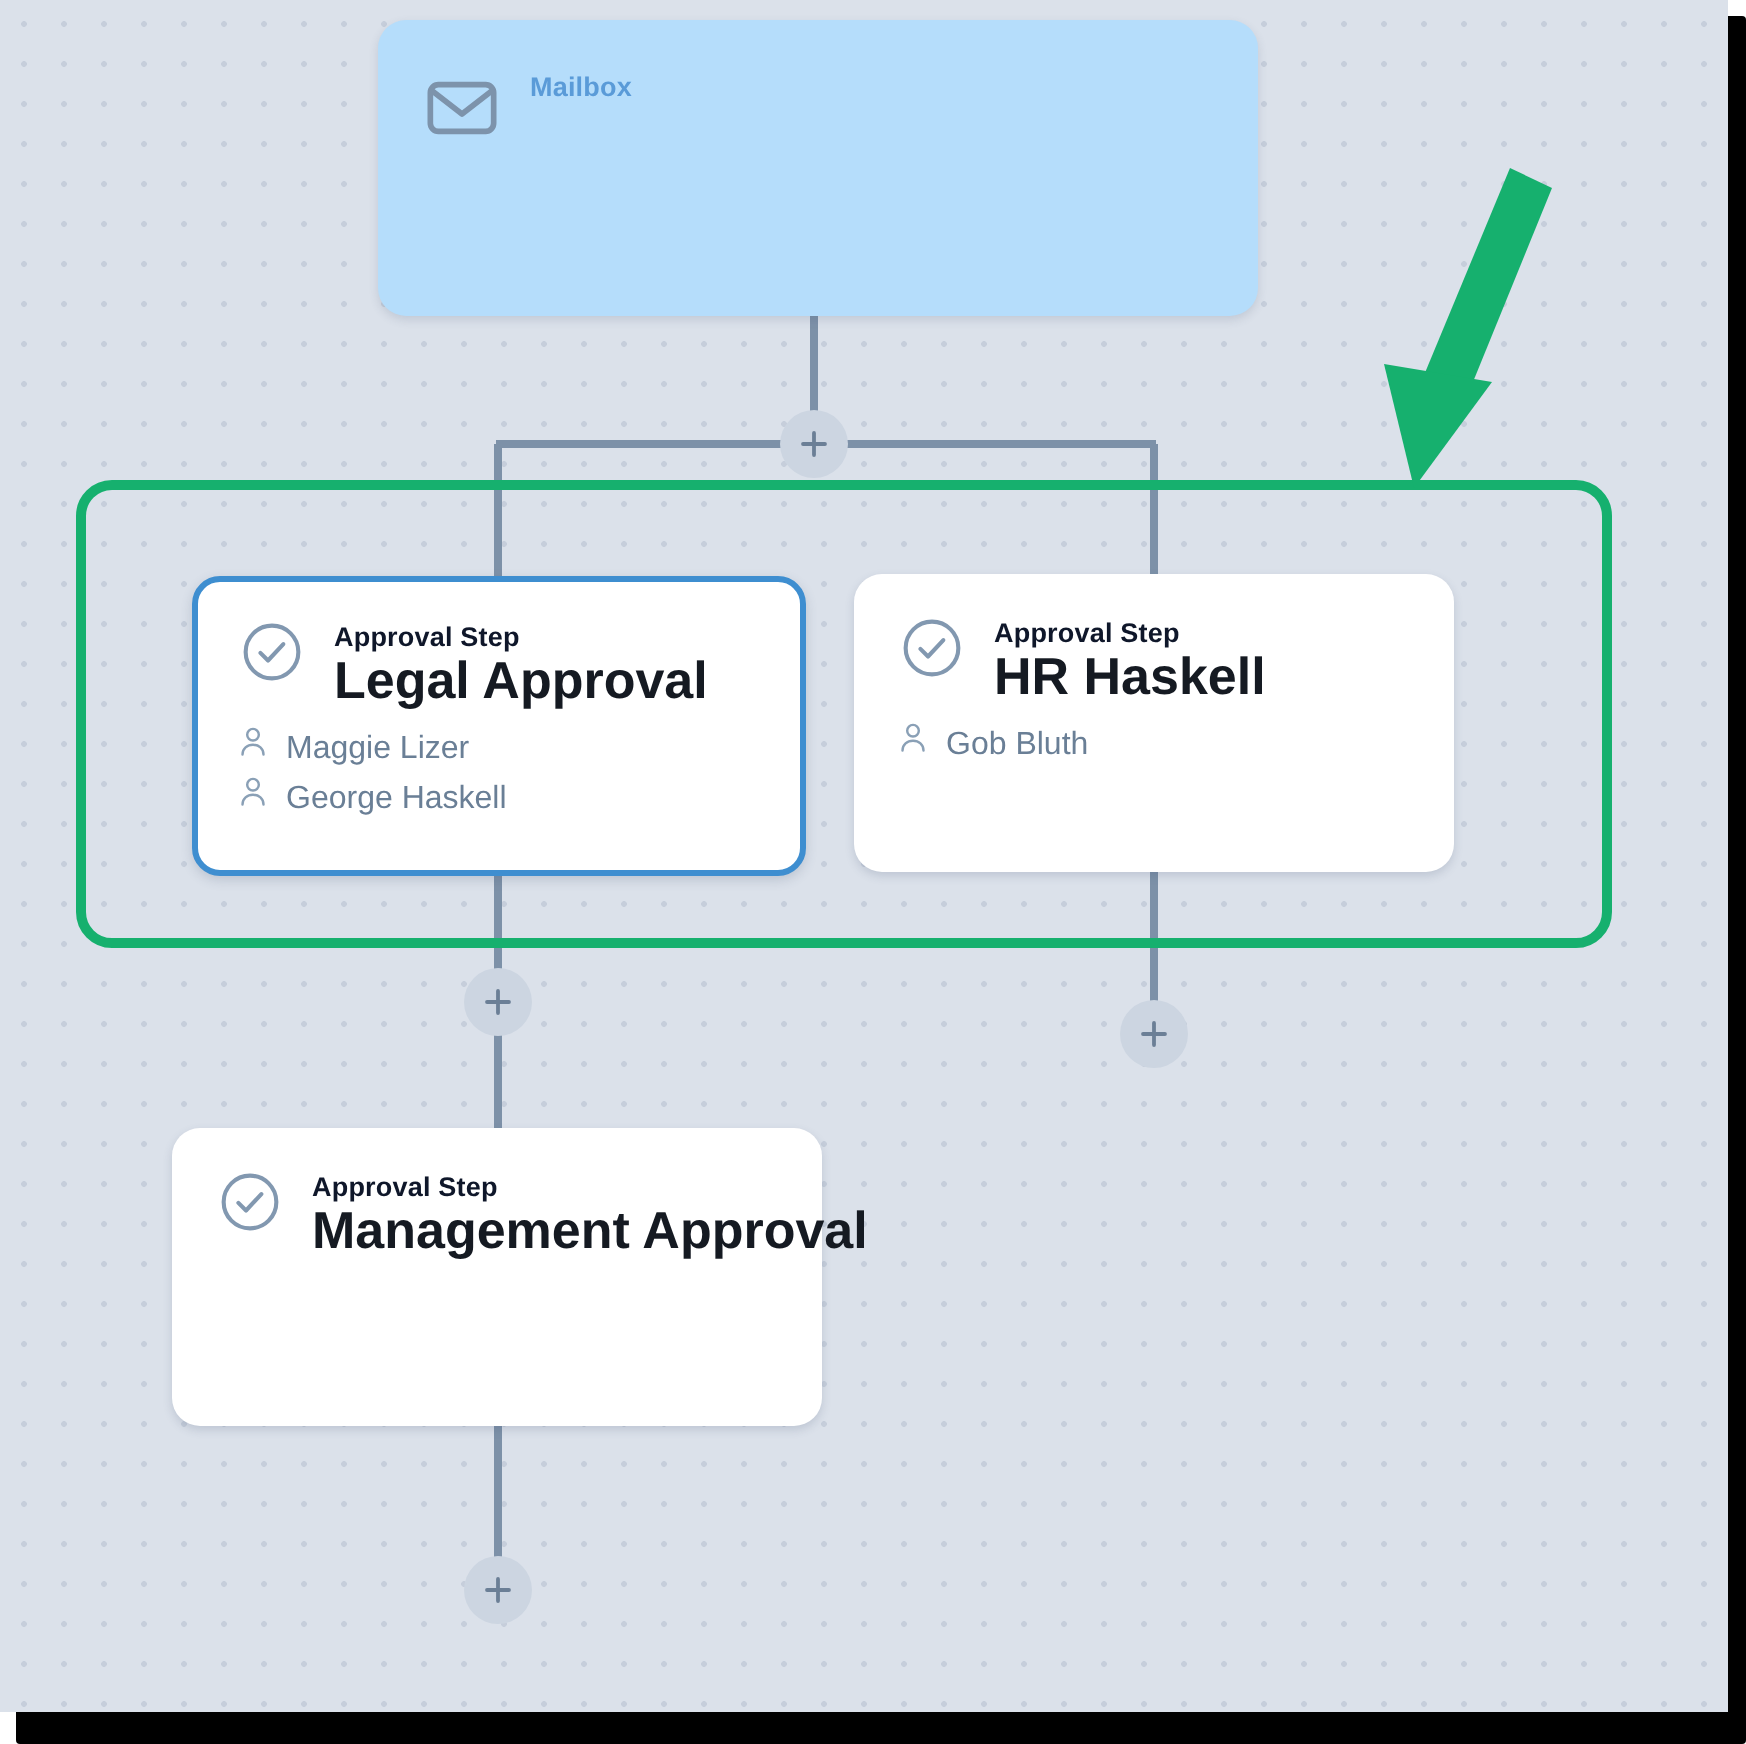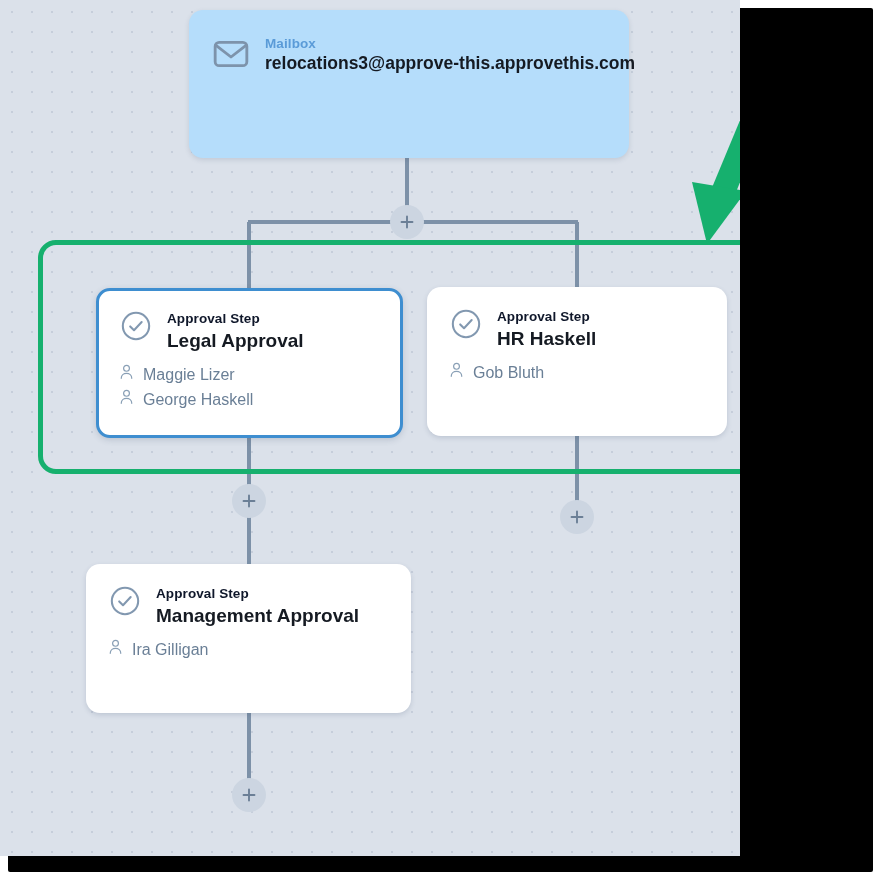--- a/index.html
+++ b/index.html
@@ -16,21 +16,21 @@
     position: absolute;
     left: 8px; top: 8px;
     width: 865px; height: 864px;
     background: #000000;
     border-radius: 2px;
   }
 
   .canvas {
     position: absolute;
     left: 0; top: 0;
-    width: 740px; height: 856px;
+    width: 864px; height: 856px;
     background-color: #dbe1ea;
     background-image: radial-gradient(#c6cedb 1.4px, transparent 1.5px);
     background-size: 20px 20px;
     background-position: 2px 2px;
     overflow: hidden;
   }
 
   
   .conn { position: absolute; background: #7d91a8; }
   .v { width: 4px; }
@@ -81,21 +81,21 @@
 
   .card-head { display: flex; align-items: flex-start; }
   .card-icon { flex: 0 0 auto; margin-right: 14px; }
   .card-titles { padding-top: 2px; }
   .kicker {
     font-size: 13.5px; font-weight: 700; color: #0f172a;
     letter-spacing: .1px; line-height: 16px;
   }
   .kicker.mailbox-kicker { color: #5a9bd8; }
   .title {
-    font-size: 19px; font-weight: 700; color: #151a22;
+    font-size: 26px; font-weight: 700; color: #151a22;
     line-height: 27px; white-space: nowrap;
   }
   .title.mail-title { font-size: 17.5px; line-height: 22px; }
 
   .people { margin-top: 9px; }
   .person {
     display: flex; align-items: center;
     font-size: 16px; color: #6a7f96; line-height: 24px;
     margin-bottom: 1px;
   }
@@ -131,21 +131,20 @@
     <div class="card mailbox" style="left:189px; top:10px; width:440px; height:148px; padding:24px 22px;">
       <div class="card-head">
         <span class="card-icon">
           <svg width="40" height="40" viewBox="0 0 24 24" fill="none" stroke="#7d93ab" stroke-width="1.7" stroke-linecap="round" stroke-linejoin="round">
             <rect x="2.5" y="5" width="19" height="14" rx="2.4"></rect>
             <path d="M3 6.8l9 7 9-7"></path>
           </svg>
         </span>
         <span class="card-titles">
           <div class="kicker mailbox-kicker">Mailbox</div>
-          <div class="title mail-title">relocations3@approve-this.approvethis.com</div>
         </span>
       </div>
     </div>
 
     <div class="plus-node" style="left:390px; top:205px;">
       <svg width="16" height="16" viewBox="0 0 16 16" stroke="#6b7f96" stroke-width="1.9" stroke-linecap="round">
         <line x1="8" y1="2.5" x2="8" y2="13.5"></line>
           <line x1="2.5" y1="8" x2="13.5" y2="8"></line>
       </svg>
     </div>
@@ -231,31 +230,20 @@
           <svg width="34" height="34" viewBox="0 0 24 24" fill="none" stroke="#8298b0" stroke-width="1.45" stroke-linecap="round" stroke-linejoin="round">
             <circle cx="12" cy="12" r="9.3"></circle>
               <path d="M7.9 12.3l2.7 2.7 5.4-5.8"></path>
           </svg>
         </span>
         <span class="card-titles">
           <div class="kicker">Approval Step</div>
           <div class="title">Management Approval</div>
         </span>
       </div>
-      <div class="people">
-        <div class="person">
-          <span class="pi">
-            <svg width="15" height="16" viewBox="0 0 16 17" fill="none" stroke="#8aa0b6" stroke-width="1.3" stroke-linecap="round" stroke-linejoin="round">
-              <circle cx="8" cy="4.6" r="3.1"></circle>
-                <path d="M2.4 15.2c0-3.2 2.5-5.2 5.6-5.2s5.6 2 5.6 5.2"></path>
-            </svg>
-          </span>
-          <span>Ira Gilligan</span>
-        </div>
-      </div>
     </div>
 
     <div class="plus-node" style="left:232px; top:778px;">
       <svg width="16" height="16" viewBox="0 0 16 16" stroke="#6b7f96" stroke-width="1.9" stroke-linecap="round">
         <line x1="8" y1="2.5" x2="8" y2="13.5"></line>
           <line x1="2.5" y1="8" x2="13.5" y2="8"></line>
       </svg>
     </div>
 
     <div class="arrow-annot">

